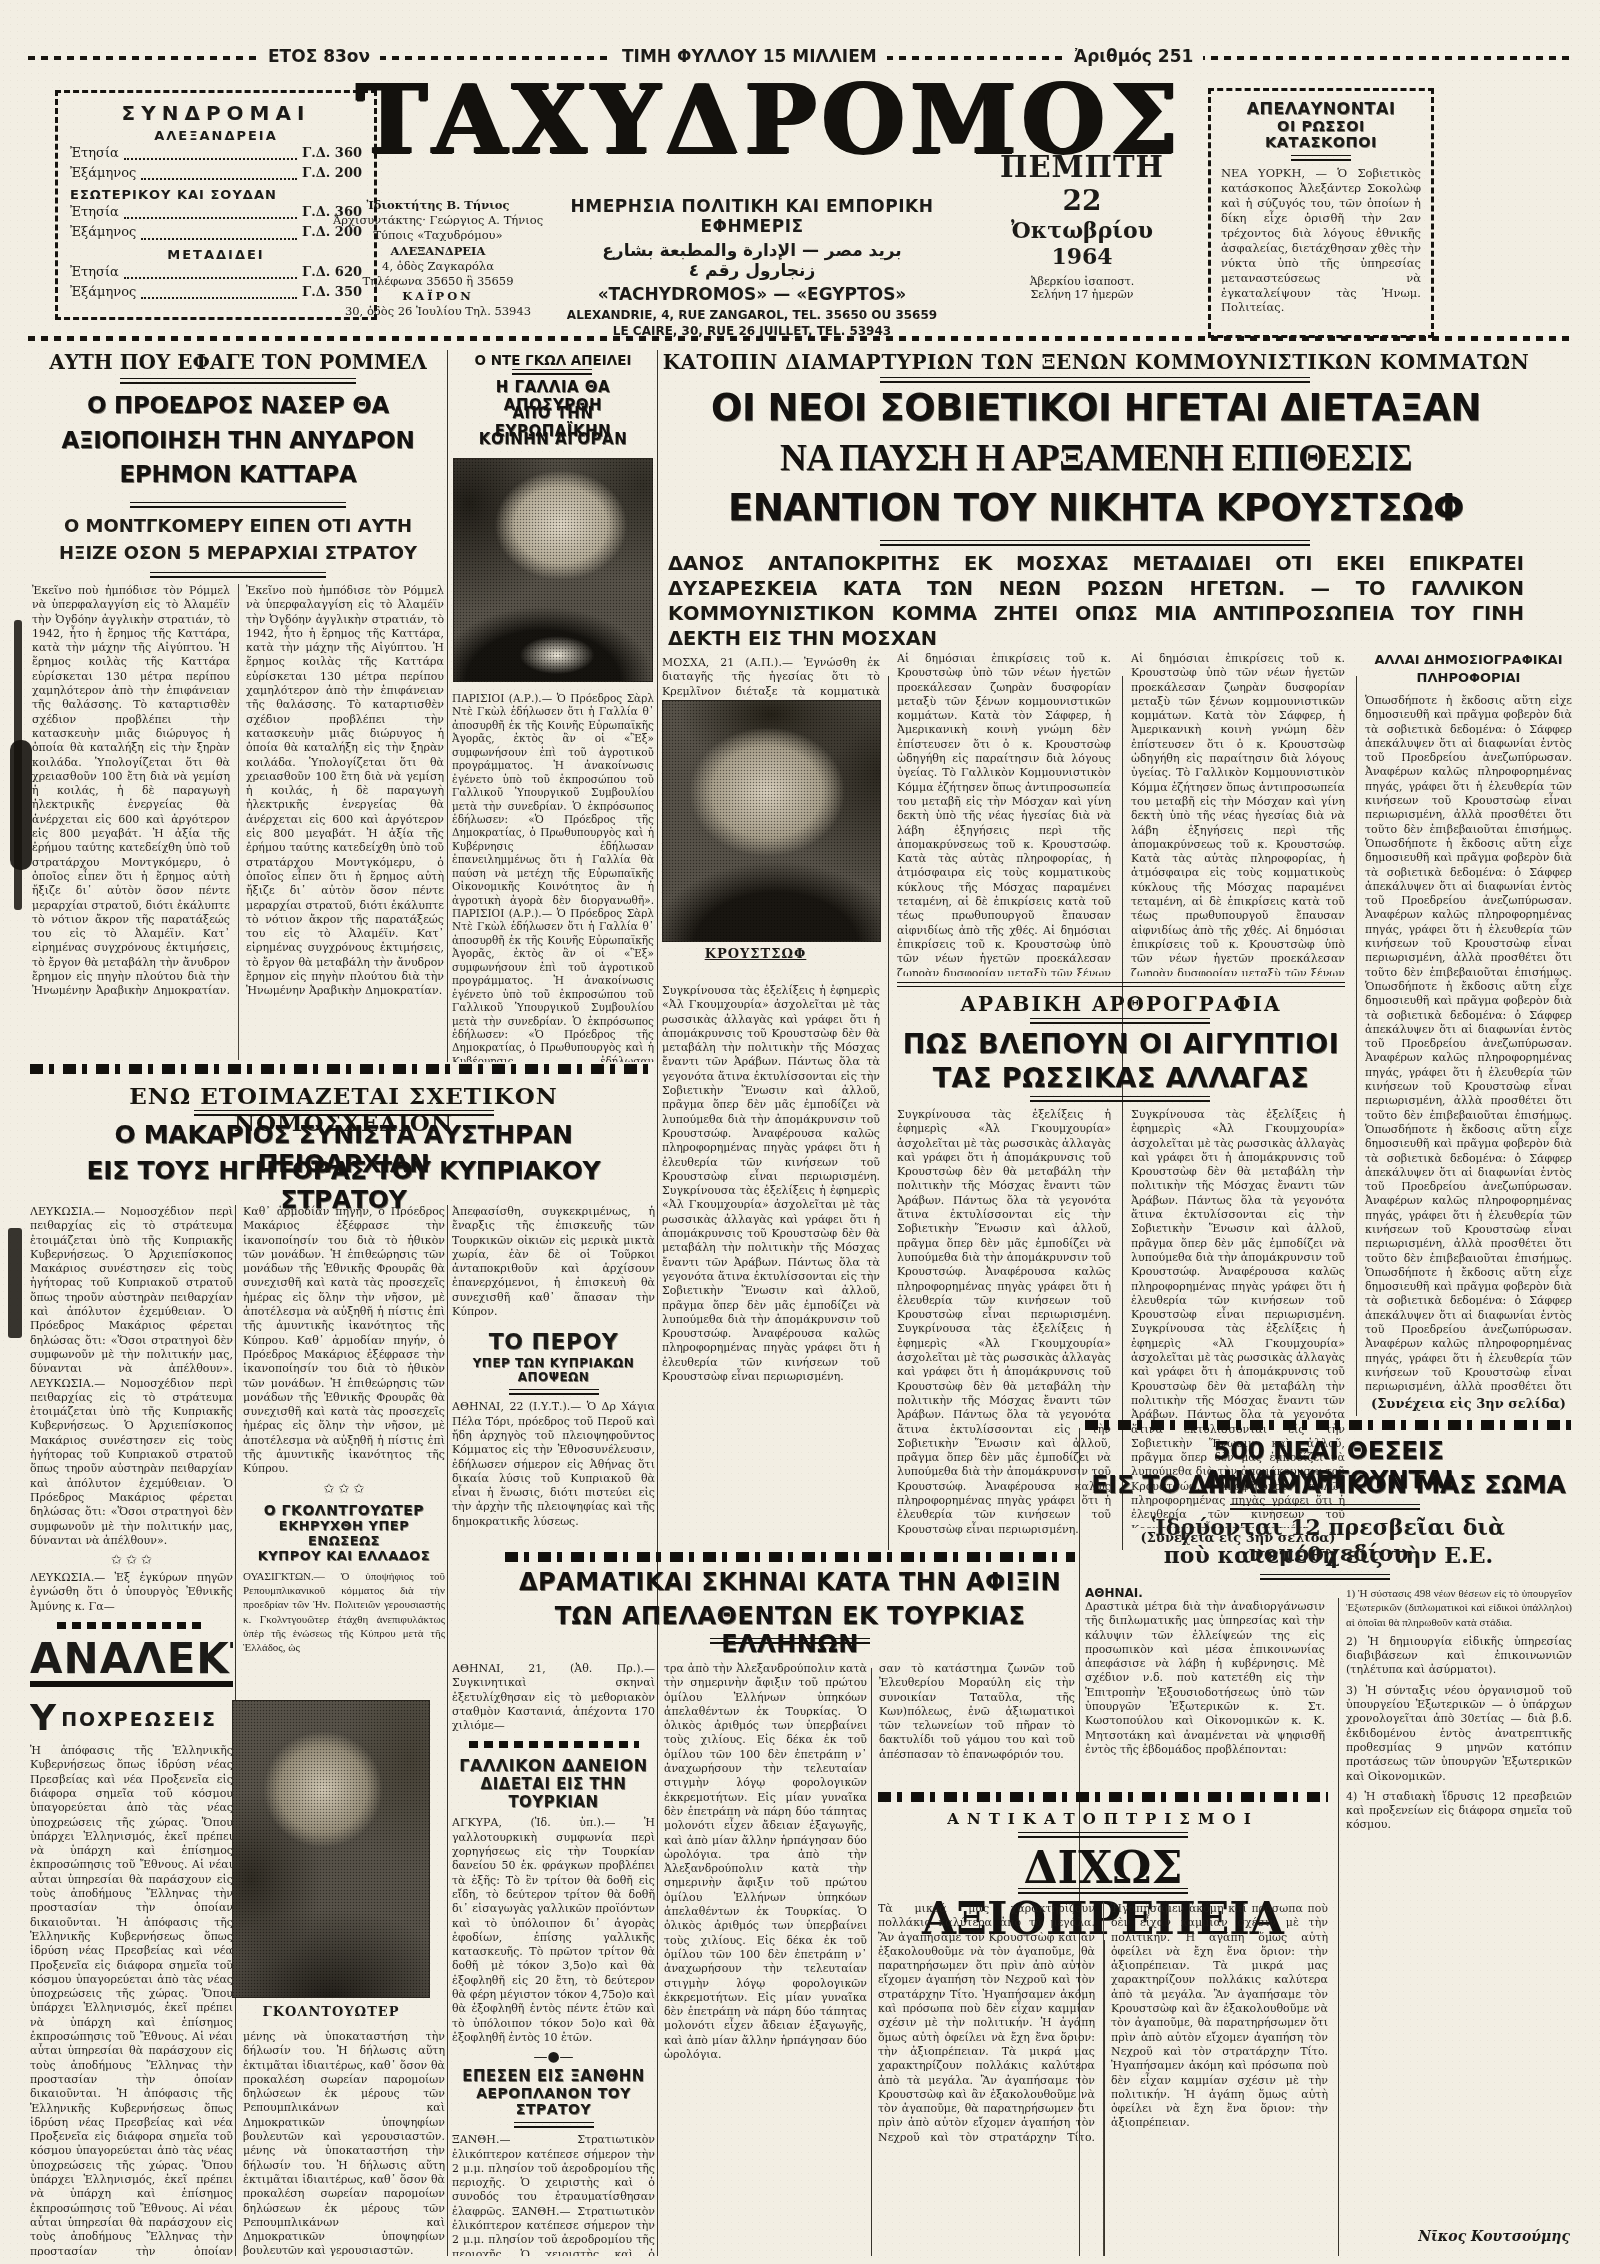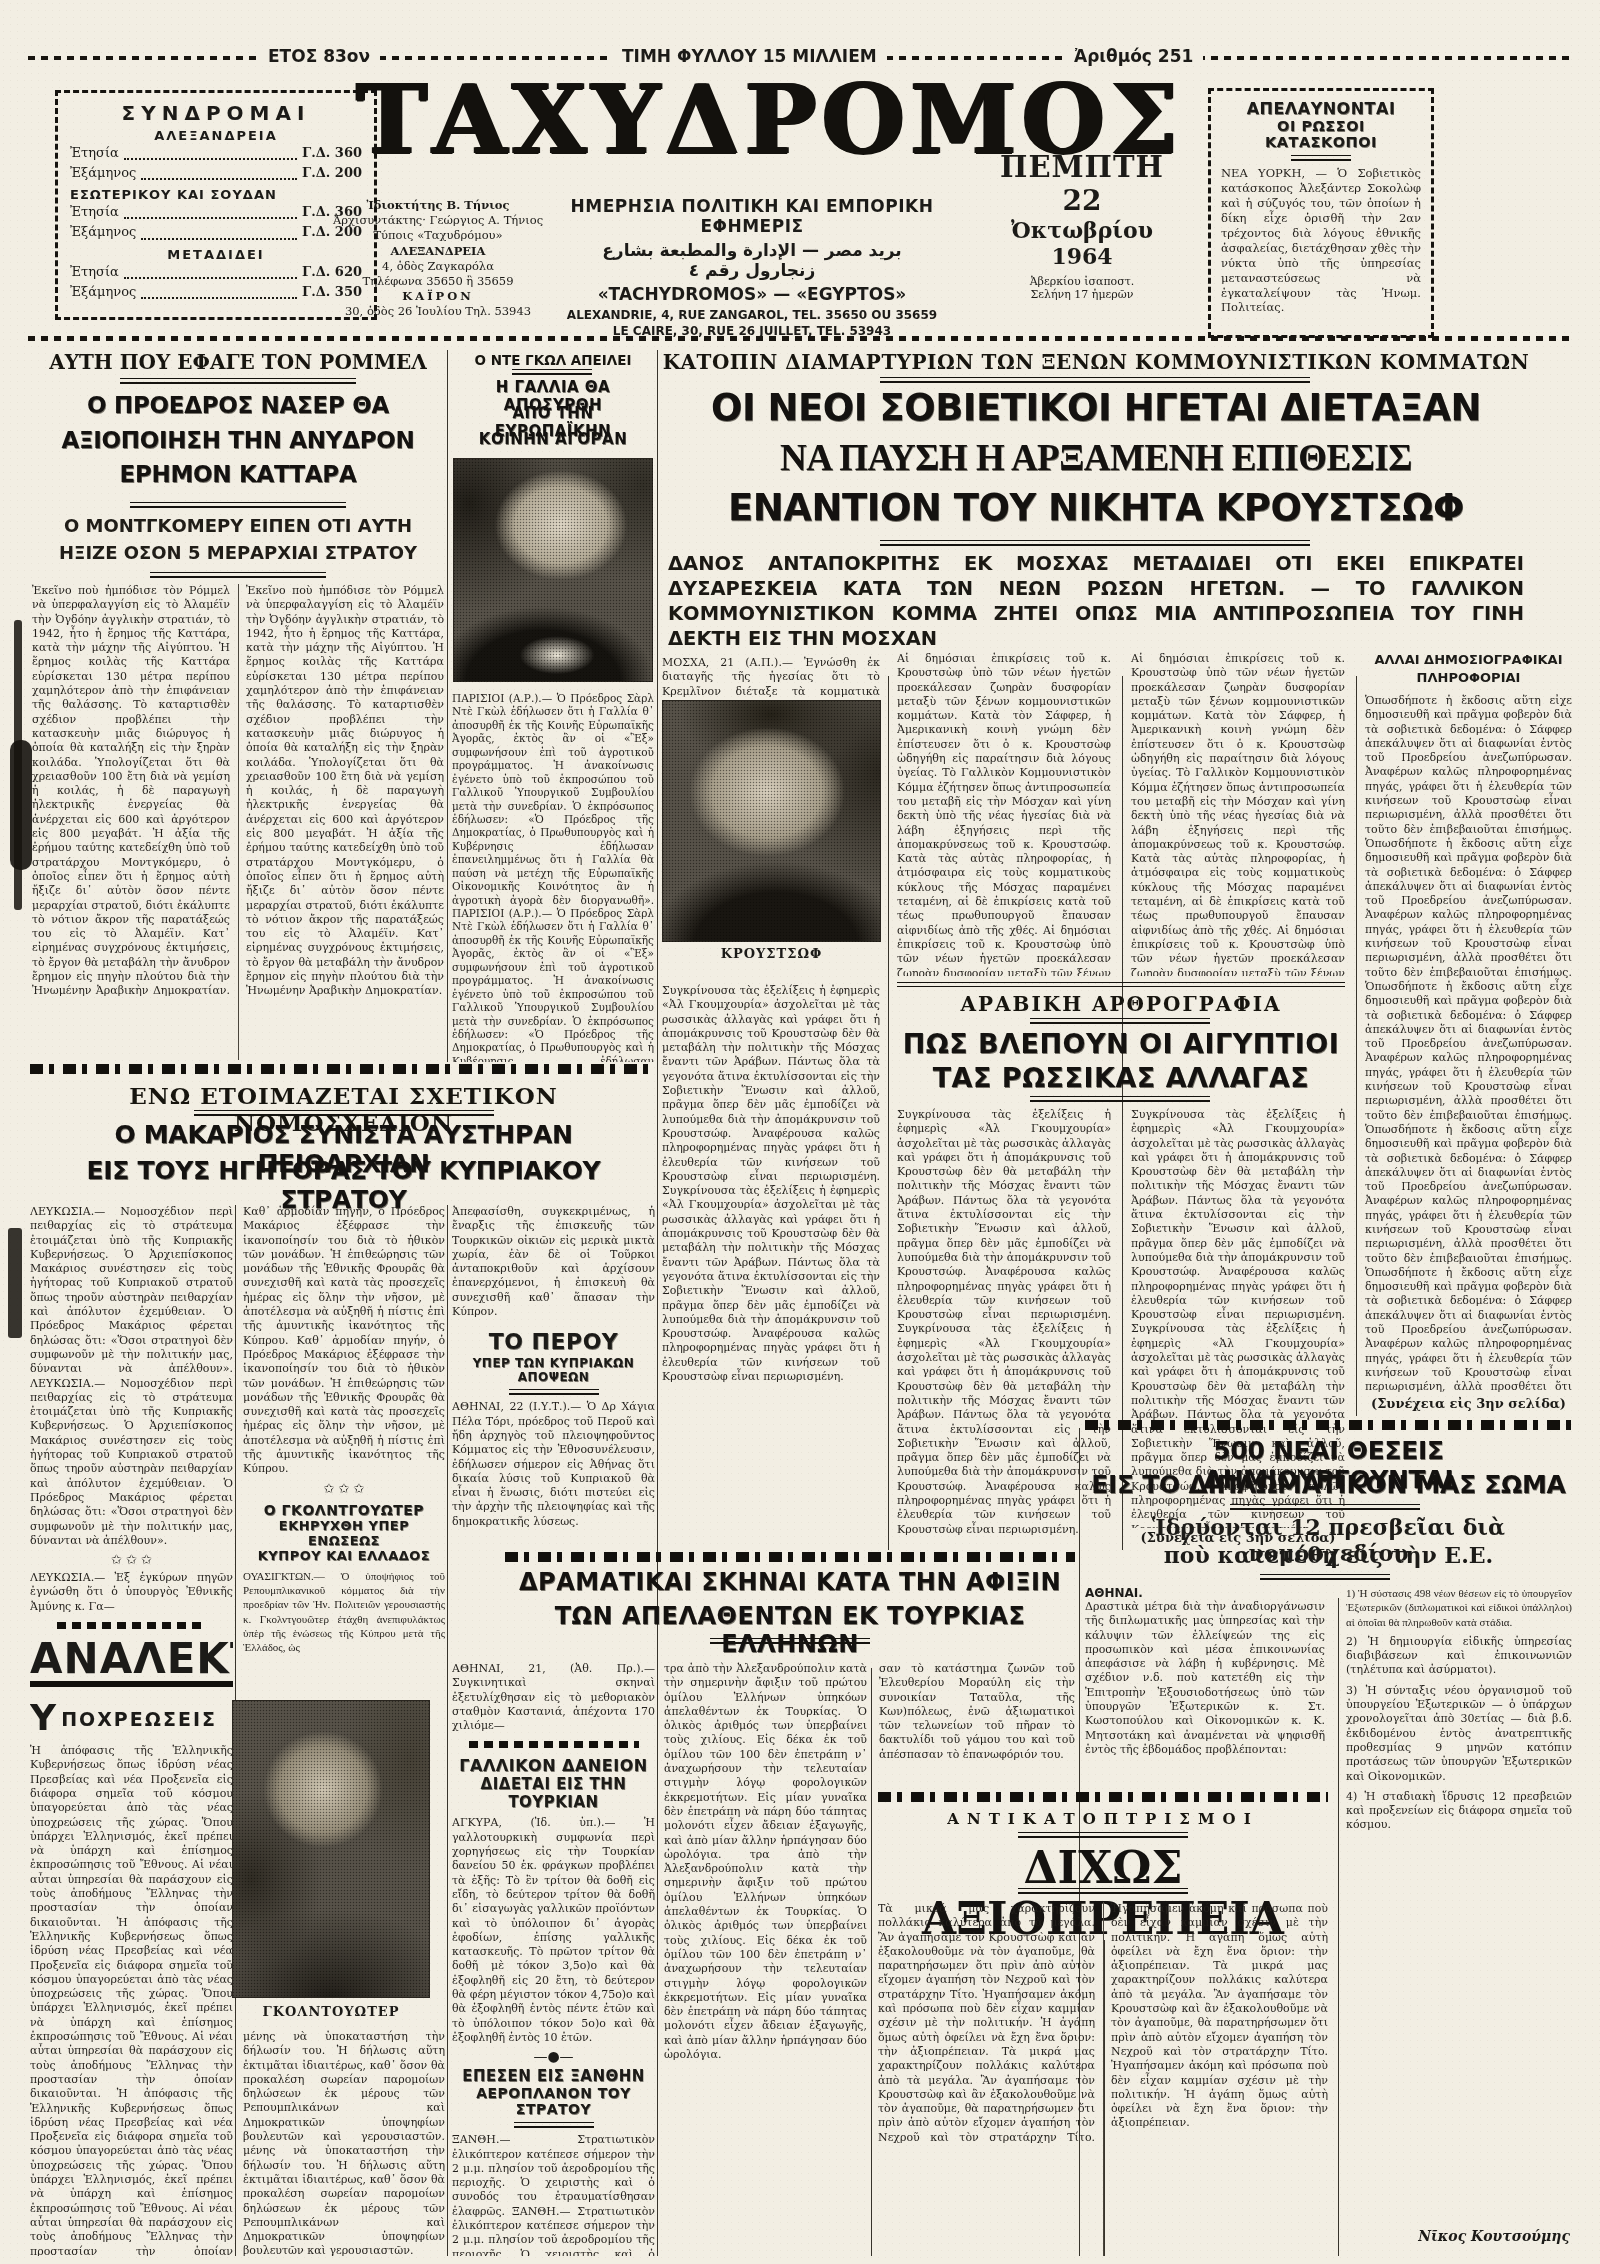--- a/index.html
+++ b/index.html
@@ -176,21 +176,21 @@
   <div class="abs serif b ctr kicker" style="left:662px;top:350px;width:868px;font-size:20px;letter-spacing:.5px;">ΚΑΤΟΠΙΝ ΔΙΑΜΑΡΤΥΡΙΩΝ ΤΩΝ ΞΕΝΩΝ ΚΟΜΜΟΥΝΙΣΤΙΚΩΝ ΚΟΜΜΑΤΩΝ</div>
   <div class="abs underbar" style="left:880px;top:377px;width:430px;"></div>
   <div class="abs sans b ctr headline rough" style="left:662px;top:386px;width:868px;font-size:37px;letter-spacing:-.5px;">ΟΙ ΝΕΟΙ ΣΟΒΙΕΤΙΚΟΙ ΗΓΕΤΑΙ ΔΙΕΤΑΞΑΝ</div>
   <div class="abs sans b ctr headline rough" style="left:662px;top:436px;width:868px;font-size:37px;letter-spacing:-.5px;font-family:Liberation Serif, serif;">ΝΑ ΠΑΥΣΗ Η ΑΡΞΑΜΕΝΗ ΕΠΙΘΕΣΙΣ</div>
   <div class="abs sans b ctr headline rough" style="left:662px;top:486px;width:868px;font-size:37px;letter-spacing:-.5px;">ΕΝΑΝΤΙΟΝ ΤΟΥ ΝΙΚΗΤΑ ΚΡΟΥΣΤΣΩΦ</div>
   <div class="abs underbar" style="left:880px;top:540px;width:430px;"></div>
   <div class="abs sans b just" style="left:668px;top:552px;width:856px;font-size:19.5px;line-height:1.28;color:#1b1914;">ΔΑΝΟΣ ΑΝΤΑΠΟΚΡΙΤΗΣ ΕΚ ΜΟΣΧΑΣ ΜΕΤΑΔΙΔΕΙ ΟΤΙ ΕΚΕΙ ΕΠΙΚΡΑΤΕΙ ΔΥΣΑΡΕΣΚΕΙΑ ΚΑΤΑ ΤΩΝ ΝΕΩΝ ΡΩΣΩΝ ΗΓΕΤΩΝ. — ΤΟ ΓΑΛΛΙΚΟΝ ΚΟΜΜΟΥΝΙΣΤΙΚΟΝ ΚΟΜΜΑ ΖΗΤΕΙ ΟΠΩΣ ΜΙΑ ΑΝΤΙΠΡΟΣΩΠΕΙΑ ΤΟΥ ΓΙΝΗ ΔΕΚΤΗ ΕΙΣ ΤΗΝ ΜΟΣΧΑΝ</div>
 
   <div class="abs body-txt" style="left:662px;top:656px;width:218px;height:42px;">ΜΟΣΧΑ, 21 (Α.Π.).— Ἐγνώσθη ἐκ διαταγῆς τῆς ἡγεσίας ὅτι τὸ Κρεμλῖνον διέταξε τὰ κομματικὰ ὄργανα ὅπως παύση ἡ ἀρξαμένη ἐπίθεσις ἐναντίον τοῦ κ. Νικήτα Κρουστσώφ.</div>
   <div class="photo ph-b" style="left:662px;top:700px;width:219px;height:242px;"></div>
-  <div class="abs caption" style="left:662px;top:946px;width:219px;">ΚΡΟΥΣΤΣΩΦ</div>
+  <div class="abs caption" style="left:646px;top:946px;width:219px;text-decoration:underline;">ΚΡΟΥΣΤΣΩΦ</div>
 
   <div class="abs body-txt" style="left:897px;top:652px;width:214px;height:324px;">Αἱ δημόσιαι ἐπικρίσεις τοῦ κ. Κρουστσὼφ ὑπὸ τῶν νέων ἡγετῶν προεκάλεσαν ζωηρὰν δυσφορίαν μεταξὺ τῶν ξένων κομμουνιστικῶν κομμάτων. Κατὰ τὸν Σάφφερ, ἡ Ἀμερικανικὴ κοινὴ γνώμη δὲν ἐπίστευσεν ὅτι ὁ κ. Κρουστσὼφ ὡδηγήθη εἰς παραίτησιν διὰ λόγους ὑγείας. Τὸ Γαλλικὸν Κομμουνιστικὸν Κόμμα ἐζήτησεν ὅπως ἀντιπροσωπεία του μεταβῆ εἰς τὴν Μόσχαν καὶ γίνη δεκτὴ ὑπὸ τῆς νέας ἡγεσίας διὰ νὰ λάβη ἐξηγήσεις περὶ τῆς ἀπομακρύνσεως τοῦ κ. Κρουστσώφ. Κατὰ τὰς αὐτὰς πληροφορίας, ἡ ἀτμόσφαιρα εἰς τοὺς κομματικοὺς κύκλους τῆς Μόσχας παραμένει τεταμένη, αἱ δὲ ἐπικρίσεις κατὰ τοῦ τέως πρωθυπουργοῦ ἔπαυσαν αἰφνιδίως ἀπὸ τῆς χθές. Αἱ δημόσιαι ἐπικρίσεις τοῦ κ. Κρουστσὼφ ὑπὸ τῶν νέων ἡγετῶν προεκάλεσαν ζωηρὰν δυσφορίαν μεταξὺ τῶν ξένων κομμουνιστικῶν κομμάτων. Κατὰ τὸν Σάφφερ, ἡ Ἀμερικανικὴ κοινὴ γνώμη δὲν ἐπίστευσεν ὅτι ὁ κ. Κρουστσὼφ ὡδηγήθη εἰς παραίτησιν διὰ λόγους ὑγείας. Τὸ Γαλλικὸν Κομμουνιστικὸν Κόμμα ἐζήτησεν ὅπως ἀντιπροσωπεία του μεταβῆ εἰς τὴν Μόσχαν καὶ γίνη δεκτὴ ὑπὸ τῆς νέας ἡγεσίας διὰ νὰ λάβη ἐξηγήσεις περὶ τῆς ἀπομακρύνσεως τοῦ κ. Κρουστσώφ. Κατὰ τὰς αὐτὰς πληροφορίας, ἡ ἀτμόσφαιρα εἰς τοὺς κομματικοὺς κύκλους τῆς Μόσχας παραμένει τεταμένη, αἱ δὲ ἐπικρίσεις κατὰ τοῦ τέως πρωθυπουργοῦ ἔπαυσαν αἰφνιδίως ἀπὸ τῆς χθές.</div>
   <div class="abs body-txt" style="left:1131px;top:652px;width:214px;height:324px;">Αἱ δημόσιαι ἐπικρίσεις τοῦ κ. Κρουστσὼφ ὑπὸ τῶν νέων ἡγετῶν προεκάλεσαν ζωηρὰν δυσφορίαν μεταξὺ τῶν ξένων κομμουνιστικῶν κομμάτων. Κατὰ τὸν Σάφφερ, ἡ Ἀμερικανικὴ κοινὴ γνώμη δὲν ἐπίστευσεν ὅτι ὁ κ. Κρουστσὼφ ὡδηγήθη εἰς παραίτησιν διὰ λόγους ὑγείας. Τὸ Γαλλικὸν Κομμουνιστικὸν Κόμμα ἐζήτησεν ὅπως ἀντιπροσωπεία του μεταβῆ εἰς τὴν Μόσχαν καὶ γίνη δεκτὴ ὑπὸ τῆς νέας ἡγεσίας διὰ νὰ λάβη ἐξηγήσεις περὶ τῆς ἀπομακρύνσεως τοῦ κ. Κρουστσώφ. Κατὰ τὰς αὐτὰς πληροφορίας, ἡ ἀτμόσφαιρα εἰς τοὺς κομματικοὺς κύκλους τῆς Μόσχας παραμένει τεταμένη, αἱ δὲ ἐπικρίσεις κατὰ τοῦ τέως πρωθυπουργοῦ ἔπαυσαν αἰφνιδίως ἀπὸ τῆς χθές. Αἱ δημόσιαι ἐπικρίσεις τοῦ κ. Κρουστσὼφ ὑπὸ τῶν νέων ἡγετῶν προεκάλεσαν ζωηρὰν δυσφορίαν μεταξὺ τῶν ξένων κομμουνιστικῶν κομμάτων. Κατὰ τὸν Σάφφερ, ἡ Ἀμερικανικὴ κοινὴ γνώμη δὲν ἐπίστευσεν ὅτι ὁ κ. Κρουστσὼφ ὡδηγήθη εἰς παραίτησιν διὰ λόγους ὑγείας. Τὸ Γαλλικὸν Κομμουνιστικὸν Κόμμα ἐζήτησεν ὅπως ἀντιπροσωπεία του μεταβῆ εἰς τὴν Μόσχαν καὶ γίνη δεκτὴ ὑπὸ τῆς νέας ἡγεσίας διὰ νὰ λάβη ἐξηγήσεις περὶ τῆς ἀπομακρύνσεως τοῦ κ. Κρουστσώφ. Κατὰ τὰς αὐτὰς πληροφορίας, ἡ ἀτμόσφαιρα εἰς τοὺς κομματικοὺς κύκλους τῆς Μόσχας παραμένει τεταμένη, αἱ δὲ ἐπικρίσεις κατὰ τοῦ τέως πρωθυπουργοῦ ἔπαυσαν αἰφνιδίως ἀπὸ τῆς χθές.</div>
 
   <div class="abs sans b ctr" style="left:1365px;top:652px;width:207px;font-size:13px;">ΑΛΛΑΙ ΔΗΜΟΣΙΟΓΡΑΦΙΚΑΙ</div>
   <div class="abs sans b ctr" style="left:1365px;top:670px;width:207px;font-size:13px;">ΠΛΗΡΟΦΟΡΙΑΙ</div>
   <div class="abs body-txt" style="left:1365px;top:694px;width:207px;height:698px;">Ὁπωσδήποτε ἡ ἔκδοσις αὕτη εἶχε δημοσιευθῆ καὶ πρᾶγμα φοβερὸν διὰ τὰ σοβιετικὰ δεδομένα: ὁ Σάφφερ ἀπεκάλυψεν ὅτι αἱ διαφωνίαι ἐντὸς τοῦ Προεδρείου ἀνεζωπύρωσαν. Ἀναφέρων καλῶς πληροφορημένας πηγάς, γράφει ὅτι ἡ ἐλευθερία τῶν κινήσεων τοῦ Κρουστσὼφ εἶναι περιωρισμένη, ἀλλὰ προσθέτει ὅτι τοῦτο δὲν ἐπιβεβαιοῦται ἐπισήμως. Ὁπωσδήποτε ἡ ἔκδοσις αὕτη εἶχε δημοσιευθῆ καὶ πρᾶγμα φοβερὸν διὰ τὰ σοβιετικὰ δεδομένα: ὁ Σάφφερ ἀπεκάλυψεν ὅτι αἱ διαφωνίαι ἐντὸς τοῦ Προεδρείου ἀνεζωπύρωσαν. Ἀναφέρων καλῶς πληροφορημένας πηγάς, γράφει ὅτι ἡ ἐλευθερία τῶν κινήσεων τοῦ Κρουστσὼφ εἶναι περιωρισμένη, ἀλλὰ προσθέτει ὅτι τοῦτο δὲν ἐπιβεβαιοῦται ἐπισήμως. Ὁπωσδήποτε ἡ ἔκδοσις αὕτη εἶχε δημοσιευθῆ καὶ πρᾶγμα φοβερὸν διὰ τὰ σοβιετικὰ δεδομένα: ὁ Σάφφερ ἀπεκάλυψεν ὅτι αἱ διαφωνίαι ἐντὸς τοῦ Προεδρείου ἀνεζωπύρωσαν. Ἀναφέρων καλῶς πληροφορημένας πηγάς, γράφει ὅτι ἡ ἐλευθερία τῶν κινήσεων τοῦ Κρουστσὼφ εἶναι περιωρισμένη, ἀλλὰ προσθέτει ὅτι τοῦτο δὲν ἐπιβεβαιοῦται ἐπισήμως. Ὁπωσδήποτε ἡ ἔκδοσις αὕτη εἶχε δημοσιευθῆ καὶ πρᾶγμα φοβερὸν διὰ τὰ σοβιετικὰ δεδομένα: ὁ Σάφφερ ἀπεκάλυψεν ὅτι αἱ διαφωνίαι ἐντὸς τοῦ Προεδρείου ἀνεζωπύρωσαν. Ἀναφέρων καλῶς πληροφορημένας πηγάς, γράφει ὅτι ἡ ἐλευθερία τῶν κινήσεων τοῦ Κρουστσὼφ εἶναι περιωρισμένη, ἀλλὰ προσθέτει ὅτι τοῦτο δὲν ἐπιβεβαιοῦται ἐπισήμως. Ὁπωσδήποτε ἡ ἔκδοσις αὕτη εἶχε δημοσιευθῆ καὶ πρᾶγμα φοβερὸν διὰ τὰ σοβιετικὰ δεδομένα: ὁ Σάφφερ ἀπεκάλυψεν ὅτι αἱ διαφωνίαι ἐντὸς τοῦ Προεδρείου ἀνεζωπύρωσαν. Ἀναφέρων καλῶς πληροφορημένας πηγάς, γράφει ὅτι ἡ ἐλευθερία τῶν κινήσεων τοῦ Κρουστσὼφ εἶναι περιωρισμένη, ἀλλὰ προσθέτει ὅτι τοῦτο δὲν ἐπιβεβαιοῦται ἐπισήμως.</div>
   <div class="abs serif b ctr" style="left:1365px;top:1396px;width:207px;font-size:13px;">(Συνέχεια εἰς 3ην σελίδα)</div>
 
   <div class="abs" style="left:897px;top:982px;width:448px;border-top:1px solid #15130f;border-bottom:1px solid #15130f;height:3px;"></div>

